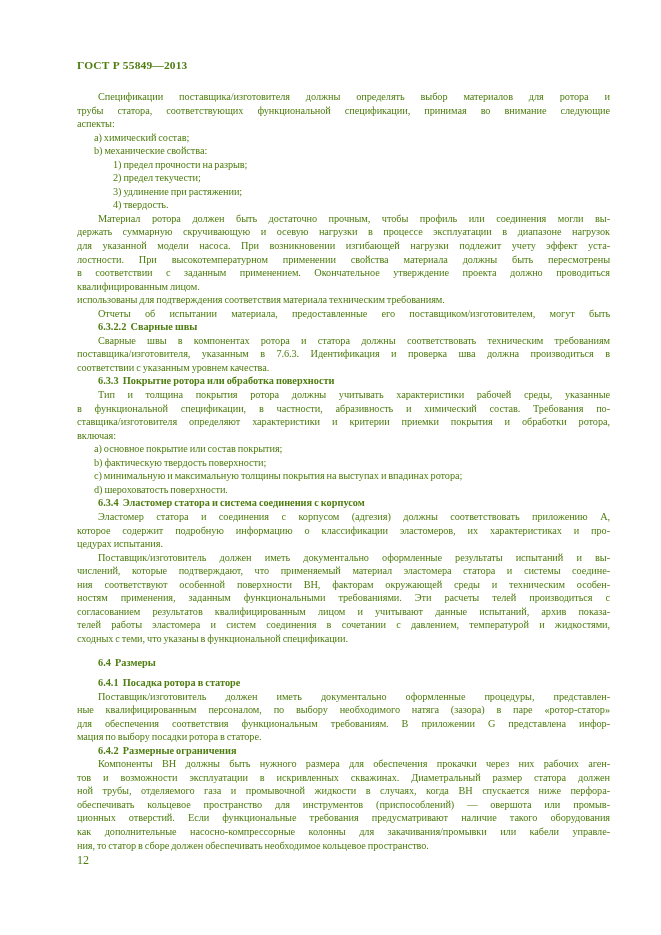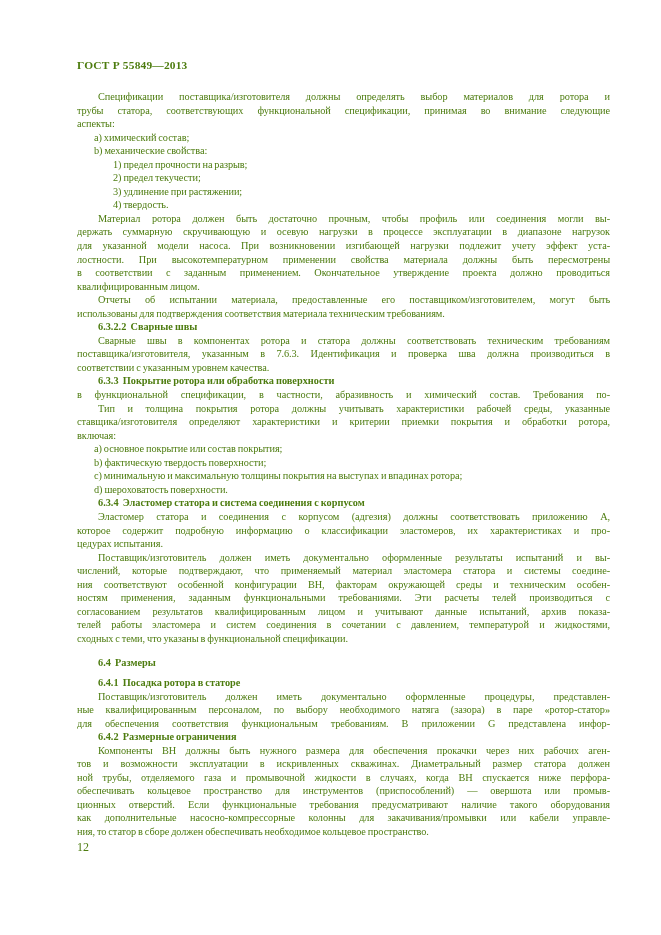--- a/index.html
+++ b/index.html
@@ -95,37 +95,37 @@
         </div>
         <div class="block para">
           <div class="line first">Материал ротора должен быть достаточно прочным, чтобы профиль или соединения могли вы-</div>
           <div class="line">держать суммарную скручивающую и осевую нагрузки в процессе эксплуатации в диапазоне нагрузок</div>
           <div class="line">для указанной модели насоса. При возникновении изгибающей нагрузки подлежит учету эффект уста-</div>
           <div class="line">лостности. При высокотемпературном применении свойства материала должны быть пересмотрены</div>
           <div class="line">в соответствии с заданным применением. Окончательное утверждение проекта должно проводиться</div>
           <div class="line end">квалифицированным лицом.</div>
         </div>
         <div class="block para">
+          <div class="line end">использованы для подтверждения соответствия материала техническим требованиям.</div>
           <div class="line first">Отчеты об испытании материала, предоставленные его поставщиком/изготовителем, могут быть</div>
-          <div class="line end">использованы для подтверждения соответствия материала техническим требованиям.</div>
         </div>
         <div class="block heading">
           <div class="line first end">6.3.2.2  Сварные швы</div>
         </div>
         <div class="block para">
           <div class="line first">Сварные швы в компонентах ротора и статора должны соответствовать техническим требованиям</div>
           <div class="line">поставщика/изготовителя, указанным в 7.6.3. Идентификация и проверка шва должна производиться в</div>
           <div class="line end">соответствии с указанным уровнем качества.</div>
         </div>
         <div class="block heading">
           <div class="line first end">6.3.3  Покрытие ротора или обработка поверхности</div>
         </div>
         <div class="block para">
+          <div class="line first">Тип и толщина покрытия ротора должны учитывать характеристики рабочей среды, указанные</div>
           <div class="line">в функциональной спецификации, в частности, абразивность и химический состав. Требования по-</div>
-          <div class="line first">Тип и толщина покрытия ротора должны учитывать характеристики рабочей среды, указанные</div>
           <div class="line">ставщика/изготовителя определяют характеристики и критерии приемки покрытия и обработки ротора,</div>
           <div class="line end">включая:</div>
         </div>
         <div class="block list1">
           <div class="line first end">a) основное покрытие или состав покрытия;</div>
         </div>
         <div class="block list1">
           <div class="line first end">b) фактическую твердость поверхности;</div>
         </div>
         <div class="block list1">
@@ -138,36 +138,37 @@
           <div class="line first end">6.3.4  Эластомер статора и система соединения с корпусом</div>
         </div>
         <div class="block para">
           <div class="line first">Эластомер статора и соединения с корпусом (адгезия) должны соответствовать приложению А,</div>
           <div class="line">которое содержит подробную информацию о классификации эластомеров, их характеристиках и про-</div>
           <div class="line end">цедурах испытания.</div>
         </div>
         <div class="block para">
           <div class="line first">Поставщик/изготовитель должен иметь документально оформленные результаты испытаний и вы-</div>
           <div class="line">числений, которые подтверждают, что применяемый материал эластомера статора и системы соедине-</div>
-          <div class="line">ния соответствуют особенной конфигурации ВН, факторам окружающей среды и техническим особен-</div>
+          <div class="line">ния соответствуют особенной поверхности ВН, факторам окружающей среды и техническим особен-</div>
           <div class="line">ностям применения, заданным функциональными требованиями. Эти расчеты телей производиться с</div>
           <div class="line">согласованием результатов квалифицированным лицом и учитывают данные испытаний, архив показа-</div>
           <div class="line">телей работы эластомера и систем соединения в сочетании с давлением, температурой и жидкостями,</div>
           <div class="line end">сходных с теми, что указаны в функциональной спецификации.</div>
         </div>
         <div class="block heading gap-lg">
           <div class="line first end">6.4  Размеры</div>
         </div>
         <div class="block heading gap-md">
           <div class="line first end">6.4.1  Посадка ротора в статоре</div>
         </div>
         <div class="block para">
           <div class="line first">Поставщик/изготовитель должен иметь документально оформленные процедуры, представлен-</div>
           <div class="line">ные квалифицированным персоналом, по выбору необходимого натяга (зазора) в паре «ротор-статор»</div>
           <div class="line">для обеспечения соответствия функциональным требованиям. В приложении G представлена инфор-</div>
+          <div class="line end">мация по выбору посадки ротора в статоре.</div>
         </div>
         <div class="block heading">
           <div class="line first end">6.4.2  Размерные ограничения</div>
         </div>
         <div class="block para">
           <div class="line first">Компоненты ВН должны быть нужного размера для обеспечения прокачки через них рабочих аген-</div>
           <div class="line">тов и возможности эксплуатации в искривленных скважинах. Диаметральный размер статора должен</div>
           <div class="line">ной трубы, отделяемого газа и промывочной жидкости в случаях, когда ВН спускается ниже перфора-</div>
           <div class="line">обеспечивать кольцевое пространство для инструментов (приспособлений) — овершота или промыв-</div>
           <div class="line">ционных отверстий. Если функциональные требования предусматривают наличие такого оборудования</div>

